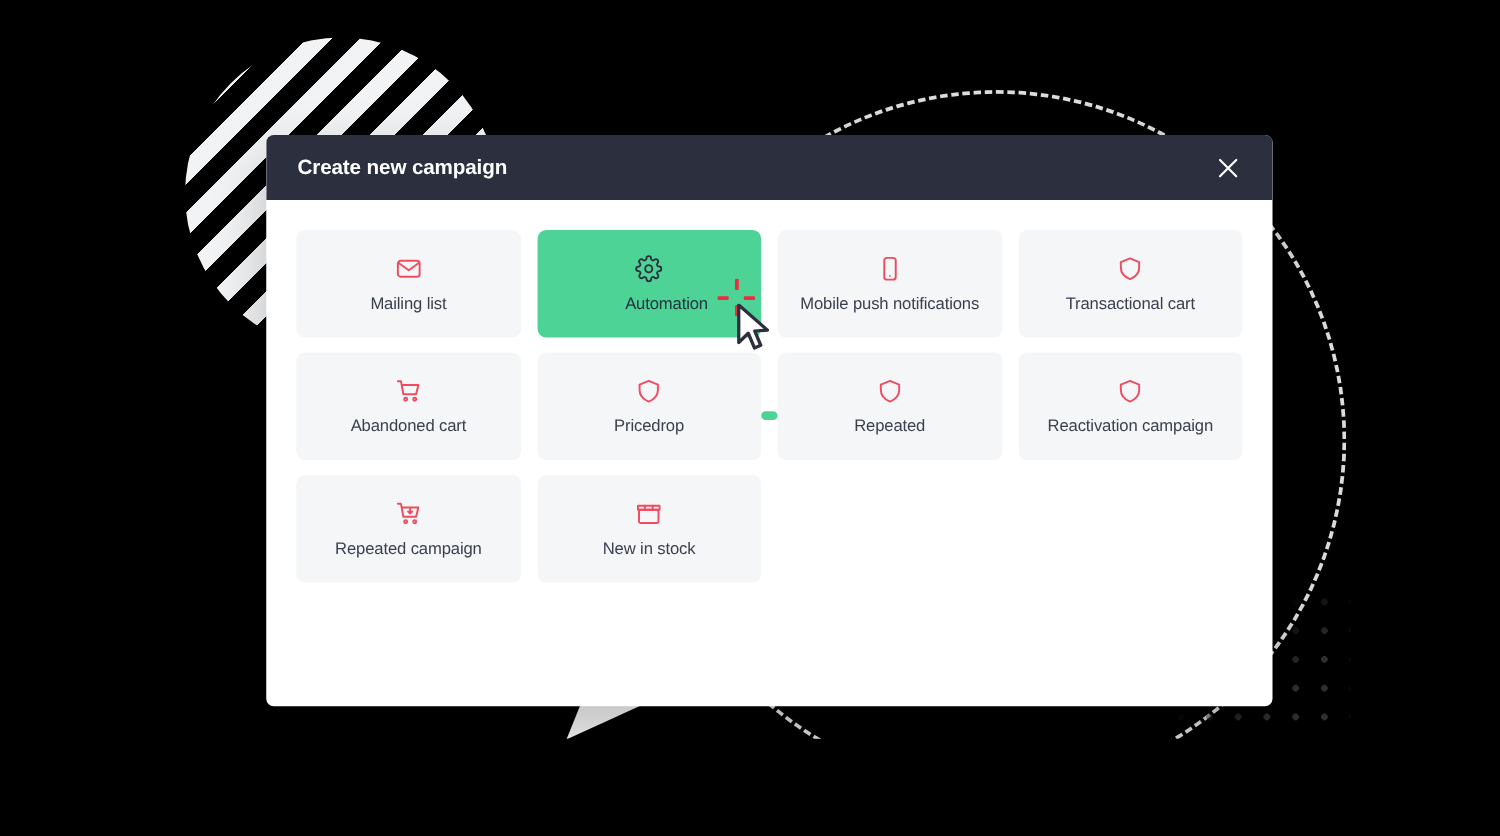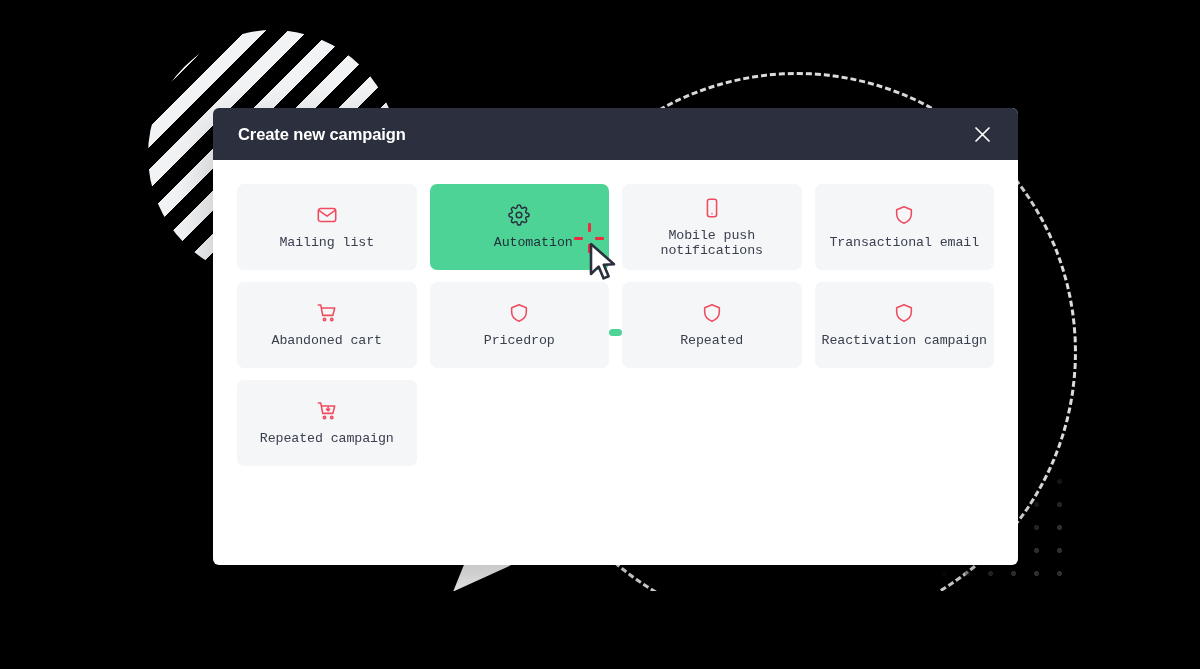--- a/index.html
+++ b/index.html
@@ -117,21 +117,20 @@
     background: #f5f6f7;
     border-radius: 7px;
     height: 86px;
     display: flex;
     flex-direction: column;
     align-items: center;
     justify-content: center;
     gap: 9px;
     cursor: pointer;
     position: relative;
-    font-family: Liberation Mono, monospace;
   }
 
   .card.selected { background: #4ed397; }
 
   .card-icon { line-height: 0; color: #ef4c61; }
   .card.selected .card-icon { color: #2b2f3e; }
 
   .card-label {
     font-size: 13.3px;
     color: #3b4050;
@@ -232,21 +231,21 @@
           </span>
           <span class="card-label">Mobile push notifications</span>
         </div>
 
         <div class="card">
           <span class="card-icon">
             <svg width="22" height="22" viewBox="0 0 24 24" fill="none" stroke="currentColor" stroke-width="1.7" stroke-linecap="round" stroke-linejoin="round">
               <path d="M12 3 L20 6.2 V11 c0 5-3.4 8.3-8 10 -4.6-1.7-8-5-8-10 V6.2 Z"></path>
             </svg>
           </span>
-          <span class="card-label">Transactional email</span>
+          <span class="card-label">Transactional cart</span>
         </div>
 
         <div class="card">
           <span class="card-icon">
             <svg width="22" height="22" viewBox="0 0 24 24" fill="none" stroke="currentColor" stroke-width="1.7" stroke-linecap="round" stroke-linejoin="round">
               <path d="M2.5 3.2 H5.2 L7.3 14.6 H18.4 L20.4 6.6 H6"></path>
               <circle cx="9.3" cy="19" r="1.3"></circle>
               <circle cx="17.2" cy="19" r="1.3"></circle>
             </svg>
           </span>
@@ -287,20 +286,31 @@
             <svg width="22" height="22" viewBox="0 0 24 24" fill="none" stroke="currentColor" stroke-width="1.7" stroke-linecap="round" stroke-linejoin="round">
               <path d="M2.5 3.2 H5.2 L7.3 14.6 H18.4 L20.4 6.6 H6"></path>
               <circle cx="9.3" cy="19" r="1.3"></circle>
               <circle cx="17.2" cy="19" r="1.3"></circle>
               <path d="M13.2 7.6 V11.6 M11.5 10 L13.2 11.8 L14.9 10"></path>
             </svg>
           </span>
           <span class="card-label">Repeated campaign</span>
         </div>
 
+        <div class="card">
+          <span class="card-icon">
+            <svg width="22" height="22" viewBox="0 0 24 24" fill="none" stroke="currentColor" stroke-width="1.7" stroke-linecap="round" stroke-linejoin="round">
+              <rect x="3.5" y="8.5" width="17" height="11.5" rx="1.3"></rect>
+              <path d="M2.6 5 H21.4 V8.5 H2.6 Z"></path>
+              <line x1="8.6" y1="5" x2="8.6" y2="8.5"></line>
+              <line x1="15.4" y1="5" x2="15.4" y2="8.5"></line>
+            </svg>
+          </span>
+          <span class="card-label">New in stock</span>
+        </div>
 
       </div>
     </div>
   </div>
 
   <div id="green-pill"></div>
 
   <div id="click-burst">
     <i class="v top"></i>
     <i class="v bottom"></i>

